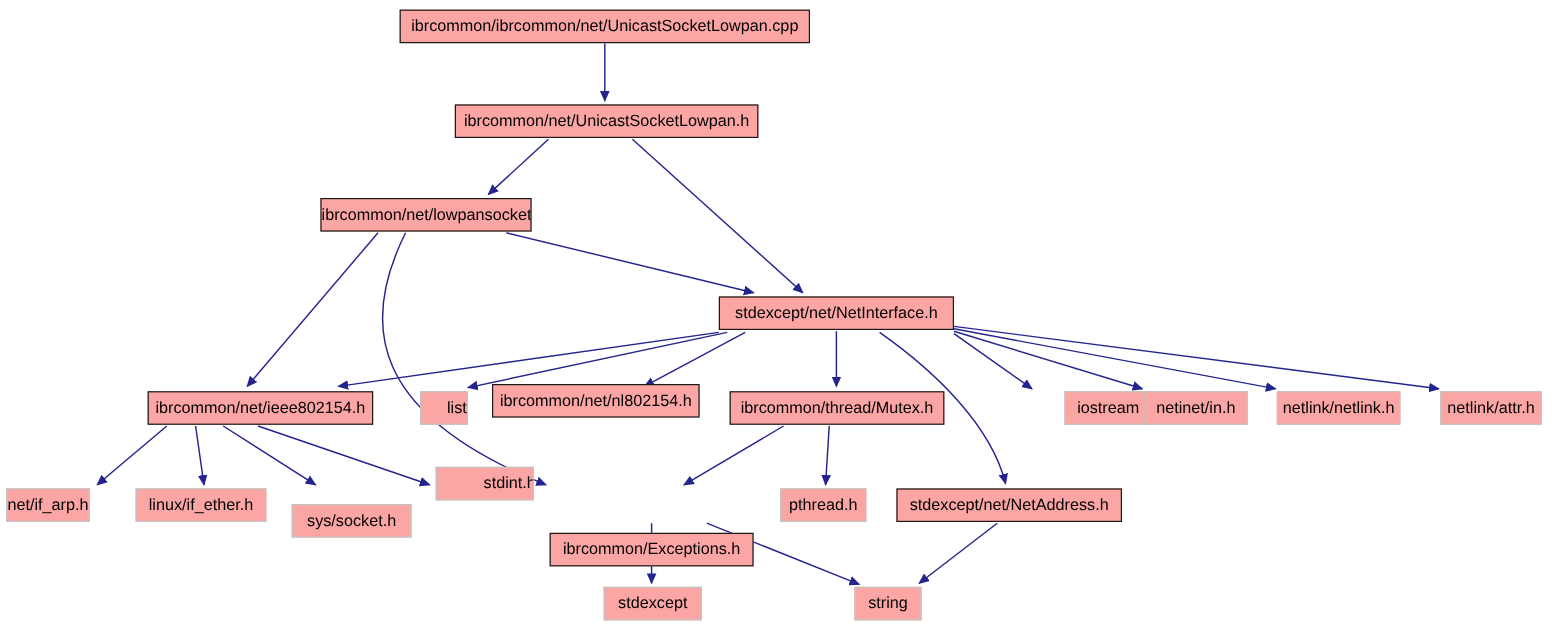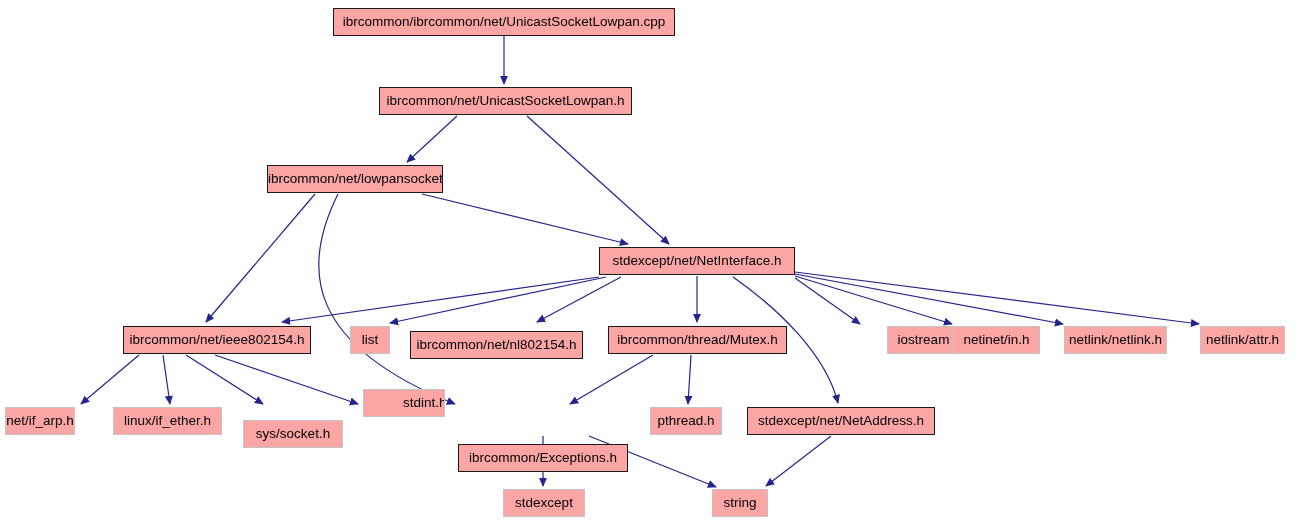--- a/index.html
+++ b/index.html
@@ -64,22 +64,22 @@
     <line x1="589" y1="436" x2="716" y2="487" marker-end="url(#arrow)"></line>
     <line x1="831" y1="436" x2="766" y2="486" marker-end="url(#arrow)"></line>
   </svg>
 
   <div class="node root" style="left:333px;top:8px;width:342px;">ibrcommon/ibrcommon/net/UnicastSocketLowpan.cpp</div>
   <div class="node" style="left:379px;top:87px;width:253px;">ibrcommon/net/UnicastSocketLowpan.h</div>
   <div class="node" style="left:267px;top:165px;width:176px;">ibrcommon/net/lowpansocket.h</div>
   <div class="node" style="left:599px;top:247px;width:196px;">stdexcept/net/NetInterface.h</div>
 
   <div class="node" style="left:87px;top:326px;width:188px;margin-left:36px;">ibrcommon/net/ieee802154.h</div>
-  <div class="node ext" style="left:350px;top:326px;width:40px;">list</div>
-  <div class="node" style="left:410px;top:331px;width:173px;">ibrcommon/net/nl802154.h</div>
+  <div class="node ext" style="left:350px;top:326px;width:40px;text-align:right;">list</div>
+  <div class="node" style="left:410px;top:320px;width:173px;">ibrcommon/net/nl802154.h</div>
   <div class="node" style="left:608px;top:326px;width:179px;">ibrcommon/thread/Mutex.h</div>
   <div class="node ext" style="left:859px;top:326px;width:73px;margin-left:28px;">iostream</div>
   <div class="node ext" style="left:953px;top:326px;width:87px;">netinet/in.h</div>
   <div class="node ext" style="left:1064px;top:326px;width:103px;">netlink/netlink.h</div>
   <div class="node ext" style="left:1200px;top:326px;width:85px;">netlink/attr.h</div>
 
   <div class="node ext" style="left:5px;top:407px;width:70px;">net/if_arp.h</div>
   <div class="node ext" style="left:113px;top:407px;width:109px;">linux/if_ether.h</div>
   <div class="node ext" style="left:243px;top:420px;width:100px;">sys/socket.h</div>
   <div class="node ext" style="left:363px;top:389px;width:82px;padding-left:39px;">stdint.h</div>

